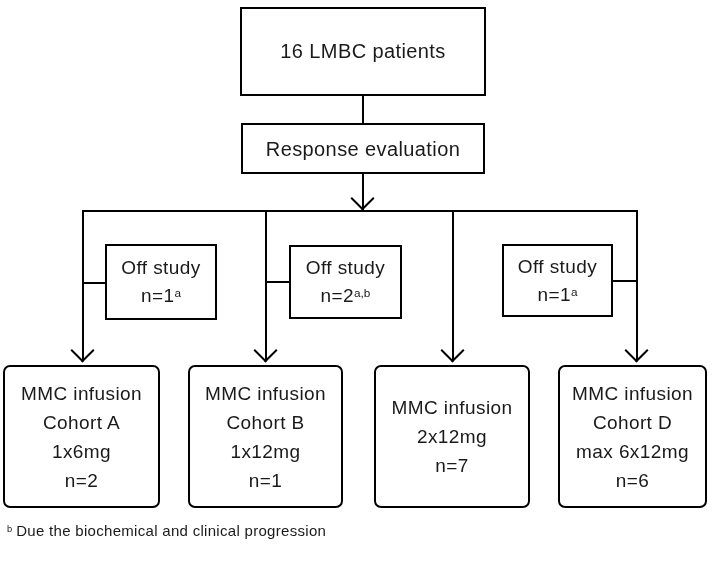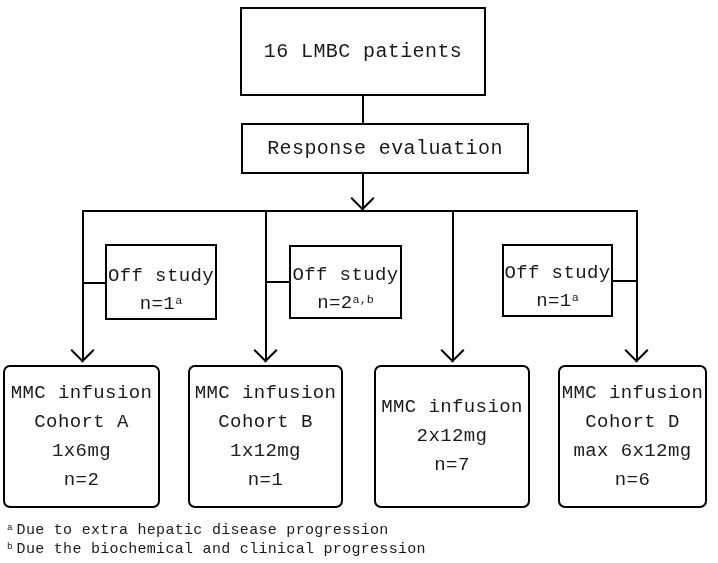--- a/index.html
+++ b/index.html
@@ -10,42 +10,42 @@
   html, body {
     margin: 0;
     padding: 0;
     background: var(--background);
   }
   .canvas {
     position: relative;
     width: 718px;
     height: 563px;
     background: var(--background);
-    font-family: Liberation Mono, monospace;
+    font-family: Liberation Sans, sans-serif;
     color: var(--text);
     overflow: hidden;
   }
   .box {
     position: absolute;
     box-sizing: border-box;
     border: 2px solid var(--line);
     background: var(--background);
     display: flex;
     flex-direction: column;
     align-items: center;
     justify-content: center;
     text-align: center;
     letter-spacing: 0.4px;
   }
   .box .line { display: block; }
 
   .top-box    { left: 240px; top: 7px;   width: 246px; height: 89px;  font-size: 20px; line-height: 29px; }
-  .resp-box   { left: 241px; top: 123px; width: 288px; height: 51px;  font-size: 20px; line-height: 26px; }
+  .resp-box   { left: 241px; top: 123px; width: 244px; height: 51px;  font-size: 20px; line-height: 26px; }
 
-  .off-box    { font-size: 19px; line-height: 28px; justify-content: flex-end; }
+  .off-box    { font-size: 19px; line-height: 28px; }
   .off-1      { left: 105px; top: 244px; width: 112px; height: 76px; }
   .off-2      { left: 289px; top: 245px; width: 113px; height: 74px; }
   .off-3      { left: 502px; top: 244px; width: 111px; height: 73px; }
 
   .cohort-box { top: 365px; height: 143px; font-size: 19px; line-height: 29px; border-radius: 7px; }
   .cohort-a   { left: 3px;   width: 157px; }
   .cohort-b   { left: 188px; width: 155px; }
   .cohort-c   { left: 374px; width: 156px; }
   .cohort-d   { left: 558px; width: 149px; }
 
@@ -159,17 +159,16 @@
     <span class="line">n=7</span>
   </div>
   <div class="box cohort-box cohort-d">
     <span class="line">MMC infusion</span>
     <span class="line">Cohort D</span>
     <span class="line">max 6x12mg</span>
     <span class="line">n=6</span>
   </div>
 
   <div class="footnotes">
-    <div class="footnote"><sup>a</sup><span>Due to extra hepatic disease progression</span></div>
     <div class="footnote"><sup>b</sup><span>Due the biochemical and clinical progression</span></div>
   </div>
 
 </div>
 
 </body></html>

